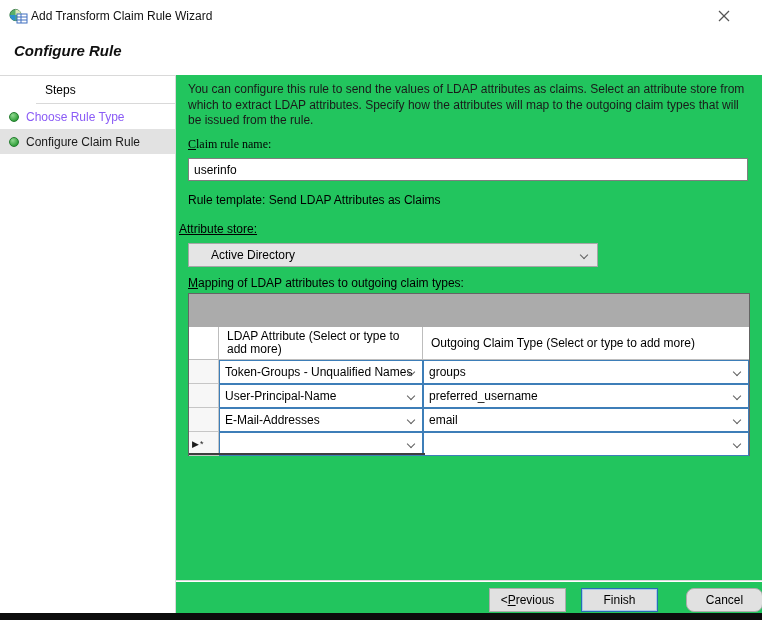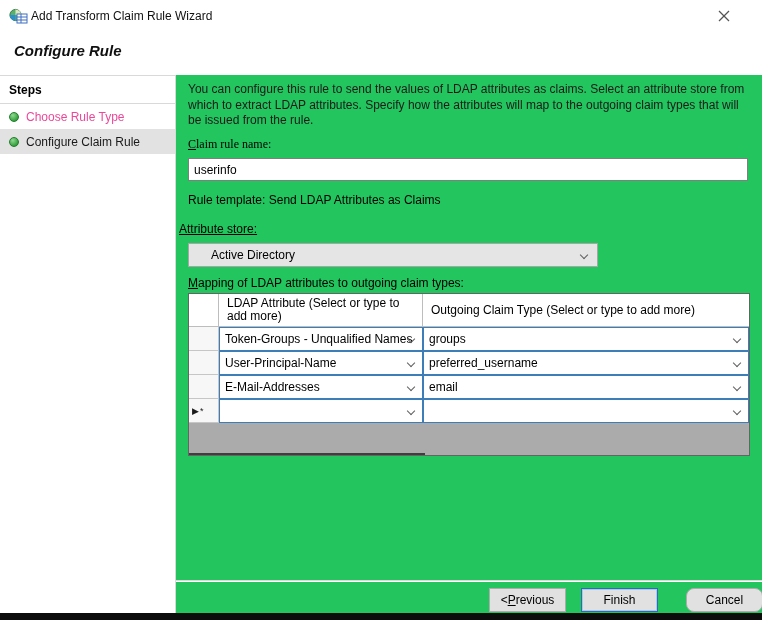--- a/index.html
+++ b/index.html
@@ -12,44 +12,44 @@
   .titlebar { position:absolute; top:0; left:0; width:762px; height:34px; background:#fff; }
   .app-icon { position:absolute; left:9px; top:8px; width:19px; height:17px; }
   .window-title { position:absolute; left:31px; top:9px; font-size:12px; color:#111; }
   .close-btn { position:absolute; left:700px; top:0; width:48px; height:32px;
     display:flex; align-items:center; justify-content:center; background:transparent; border:none; cursor:default; }
   
   .page-heading { position:absolute; left:14px; top:42px; font-size:15px; font-weight:bold; color:#101010;font-style:italic; }
   
   .sidebar { position:absolute; left:0; top:75px; width:176px; height:538px;
     background:#fff; border-top:1px solid #d9d9d9; border-right:1px solid #d9d9d9; }
-  .steps-header { font-weight:bold; padding:7px 10px 6px 9px; border-bottom:1px solid #d9d9d9; }
+  .steps-header { font-weight:normal; padding:7px 10px 6px 9px; border-bottom:1px solid #d9d9d9;margin-left:36px; }
   .step-item { height:25px; display:flex; align-items:center; gap:7px; padding-left:9px; }
   .step-item.current { background:#e2e2e2; }
   .step-dot { width:10px; height:10px; border-radius:50%; flex:none;
     background:radial-gradient(circle at 35% 30%, #90d890, #2f9e38 75%);
     border:1px solid #237c2e; }
-  .step-link { color:#ec4899; }
+  .step-link { color:#8b5cf6; }
   .step-label { color:#1a1a1a;text-align:center; }
   
   .content { position:absolute; left:176px; top:75px; width:586px; height:611px; background:#22c55e; }
   .desc { position:absolute; left:12px; top:7px; width:566px; line-height:15.5px; color:#1a1a1a; }
   .accel { text-decoration:underline; }
   .claim-label { position:absolute; left:12px; top:62px;font-family:Liberation Serif, serif; }
   .claim-input { position:absolute; left:12px; top:83px; width:560px; height:23px;
     border:1px solid #7f7f7f; background:#fff; font:inherit; padding:0 5px; }
   .rule-template { position:absolute; left:12px; top:118px; }
   .attr-label { position:absolute; left:3px; top:147px;text-decoration:underline; }
   .attr-combo { position:absolute; left:12px; top:168px; width:410px; height:24px;
     background:#e5e5e5; border:1px solid #a6a6a6; display:flex; align-items:center; padding-left:22px; }
   .mapping-label { position:absolute; left:12px; top:201px; }
   
   .grid { position:absolute; left:12px; top:218px; width:562px; height:163px;
     background:#ababab; border:1px solid #646464; }
-  .grid-header { display:flex; height:33px; }
+  .grid-header { display:flex; height:33px;margin-top:33px; }
   .gh-cell { background:#fff; border-right:1px solid #bdbdbd; border-bottom:1px solid #bdbdbd;
     display:flex; align-items:center; padding:0 8px; line-height:13px; }
   .gh-0 { width:30px; padding:0; }
   .gh-1 { width:204px; }
   .gh-2 { flex:1; border-right:none; }
   .grid-row { display:flex; height:24px; }
   .gr-head { width:30px; background:#f7f7f7; border-right:1px solid #c6c6c6; border-bottom:1px solid #c6c6c6;
     display:flex; align-items:center; justify-content:flex-start; padding-left:3px;
     font-size:9px; color:#1a1a1a; letter-spacing:1px; }
   .combo-cell { position:relative; background:#fff; border:1px solid #3d7eb8;

